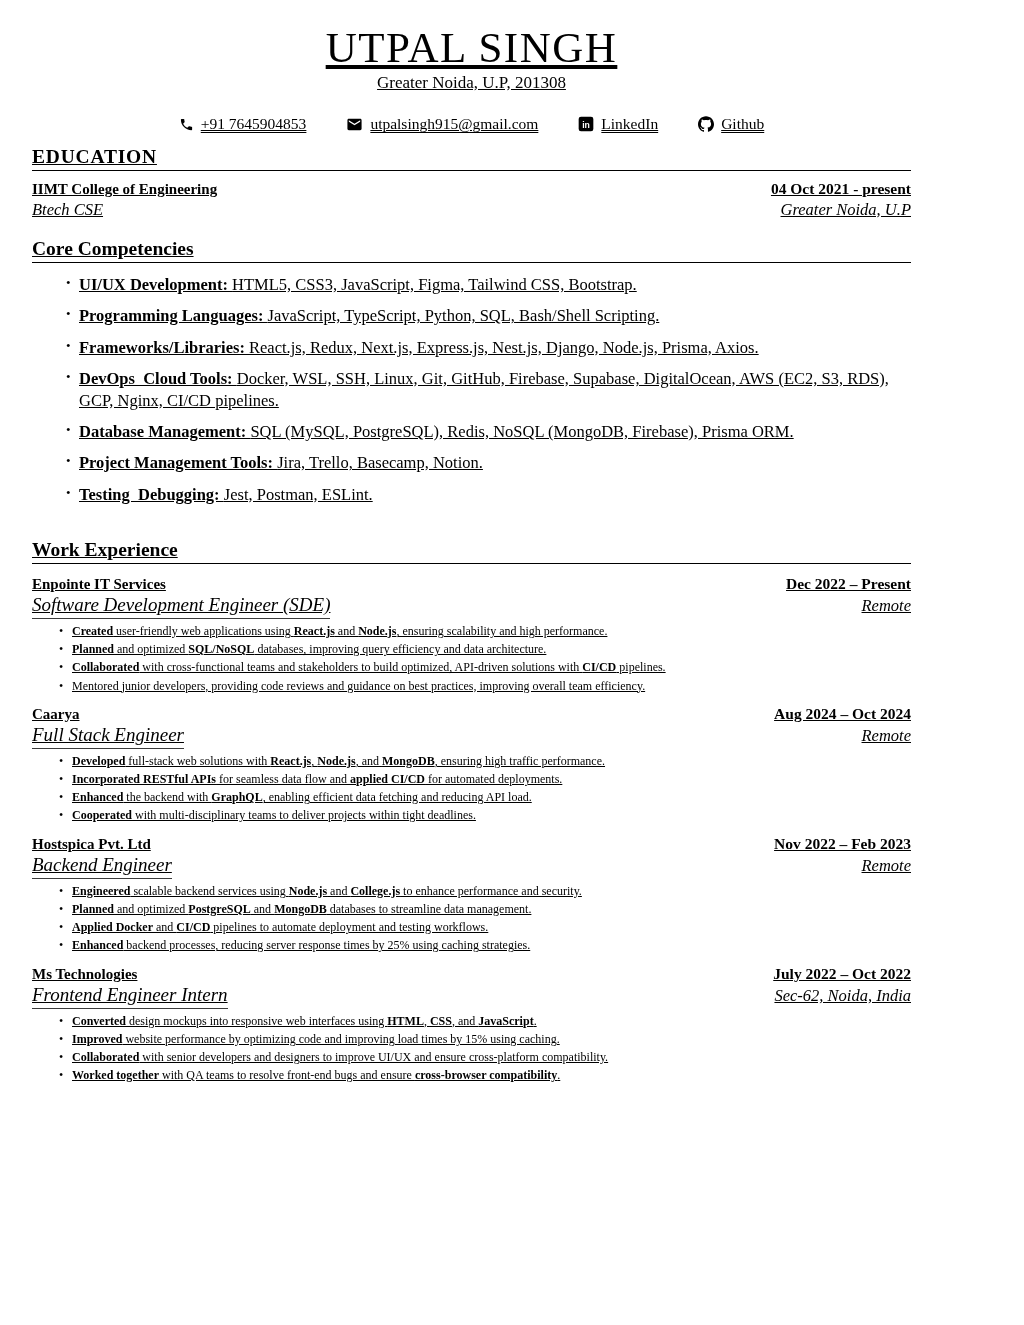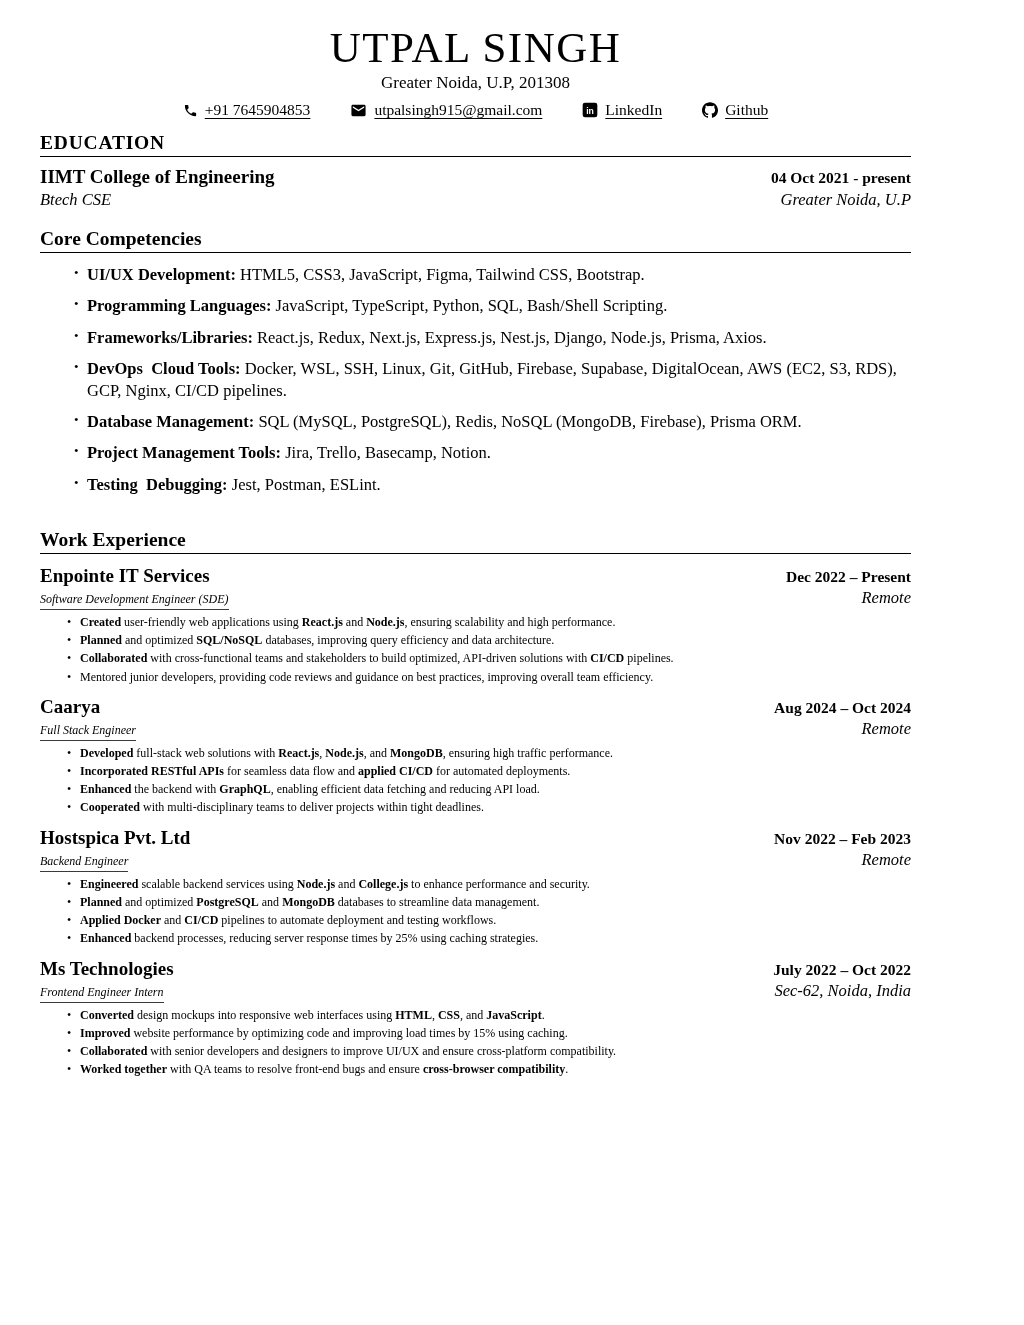--- a/index.html
+++ b/index.html
@@ -3,54 +3,54 @@
 <meta charset="utf-8">
 <style>
   * { box-sizing: border-box; }
   html, body { margin: 0; padding: 0; background: #ffffff; }
   body {
     width: 1024px; height: 1325px;
     color: #000000;
     font-family: "Liberation Serif", "DejaVu Serif", serif;
     overflow: hidden;
   }
-  .page { width: 960px; min-height: 1325px; padding: 25px 49px 30px 40px; }
+  .page { width: 960px; min-height: 1325px; padding: 25px 49px 30px 32px; text-decoration: underline; }
 
   
   .name {
     margin: 0; text-align: center;
     font-size: 43px; font-weight: 500; letter-spacing: 1.5px;
     line-height: 1.05;
   }
   .hloc { text-align: center; font-size: 17px; margin-top: 3px; }
   .contacts {
     display: flex; justify-content: center; align-items: center;
-    gap: 40px; margin-top: 8px; font-size: 15.5px;
+    gap: 40px; margin-top: 22px; font-size: 15.5px;
   }
   .contact { display: inline-flex; align-items: center; gap: 7px; color: #000; cursor: pointer; }
   .contact svg { display: block; }
   .clabel { text-decoration: underline; text-underline-offset: 3px; }
 
   
   h2.sec {
     margin: 0; font-size: 19.5px; font-weight: bold;
     border-bottom: 1.7px solid #000; padding-bottom: 2px;
   }
   h2.caps { letter-spacing: 0.8px; }
   .edu-sec h2 { margin-top: 13px; }
   .comp-sec h2 { margin-top: 18px; }
   .exp-sec h2 { margin-top: 34px; }
 
   
   .row { display: flex; justify-content: space-between; align-items: baseline; }
-  .company { font-size: 19px; font-weight: bold; }
+  .company { font-size: 15px; font-weight: bold; }
   .dates { font-size: 15.5px; font-weight: bold; }
   .ital { font-style: italic; font-size: 16.5px; }
   .jtitle {
-    font-style: italic; font-size: 12px;
+    font-style: italic; font-size: 19px;
     border-bottom: 1.6px solid #3a3a3a; padding-bottom: 2px;
   }
   .edu-sec .row1 { margin-top: 9px; }
   .edu-sec .row2 { margin-top: 2px; }
 
   
   ul.comp-list { list-style: none; margin: 11px 0 0 0; padding: 0 0 0 34px; }
   ul.comp-list li {
     position: relative; padding-left: 13px; margin-bottom: 9.5px;
     font-size: 16.5px; line-height: 1.32;

